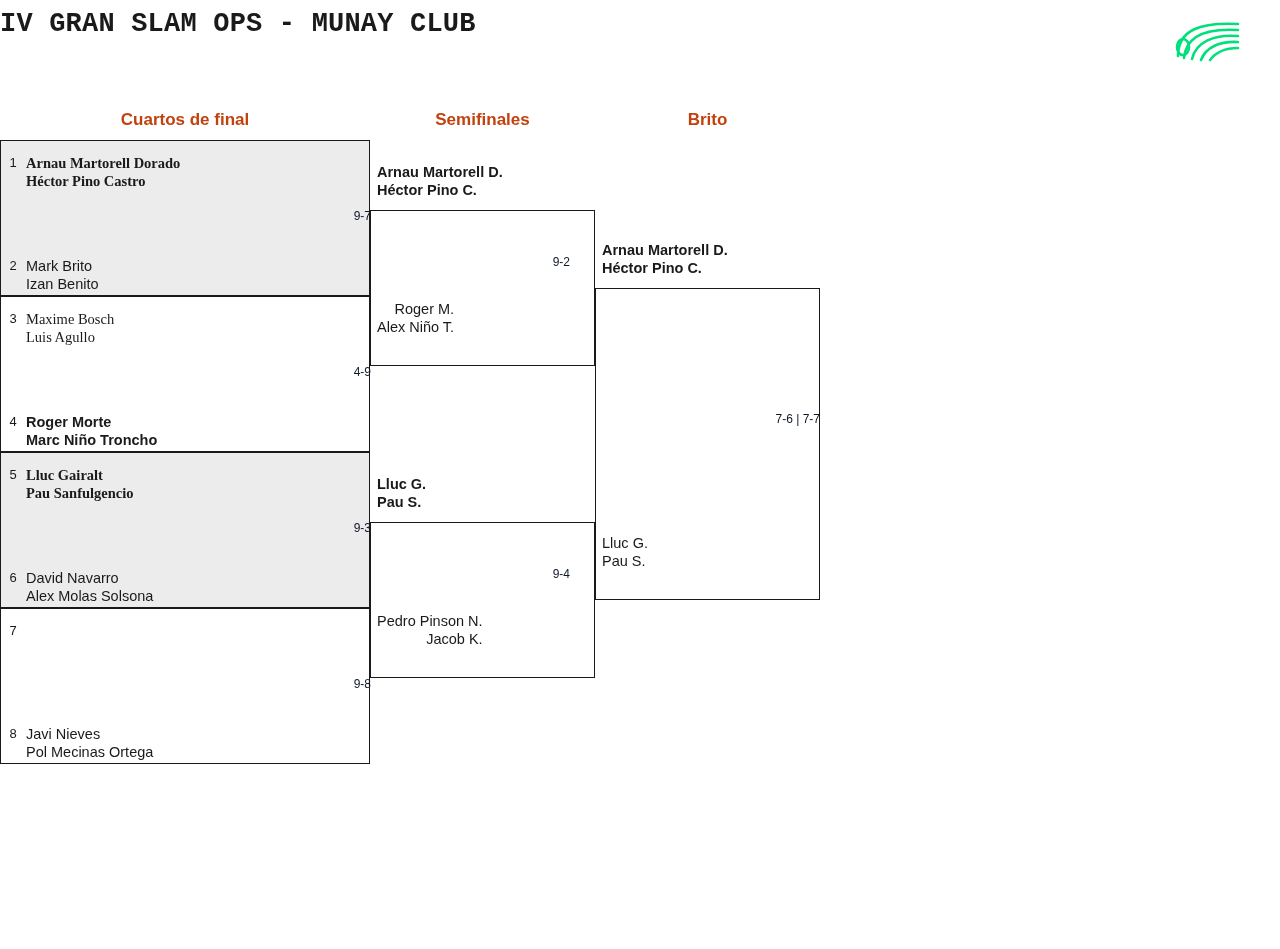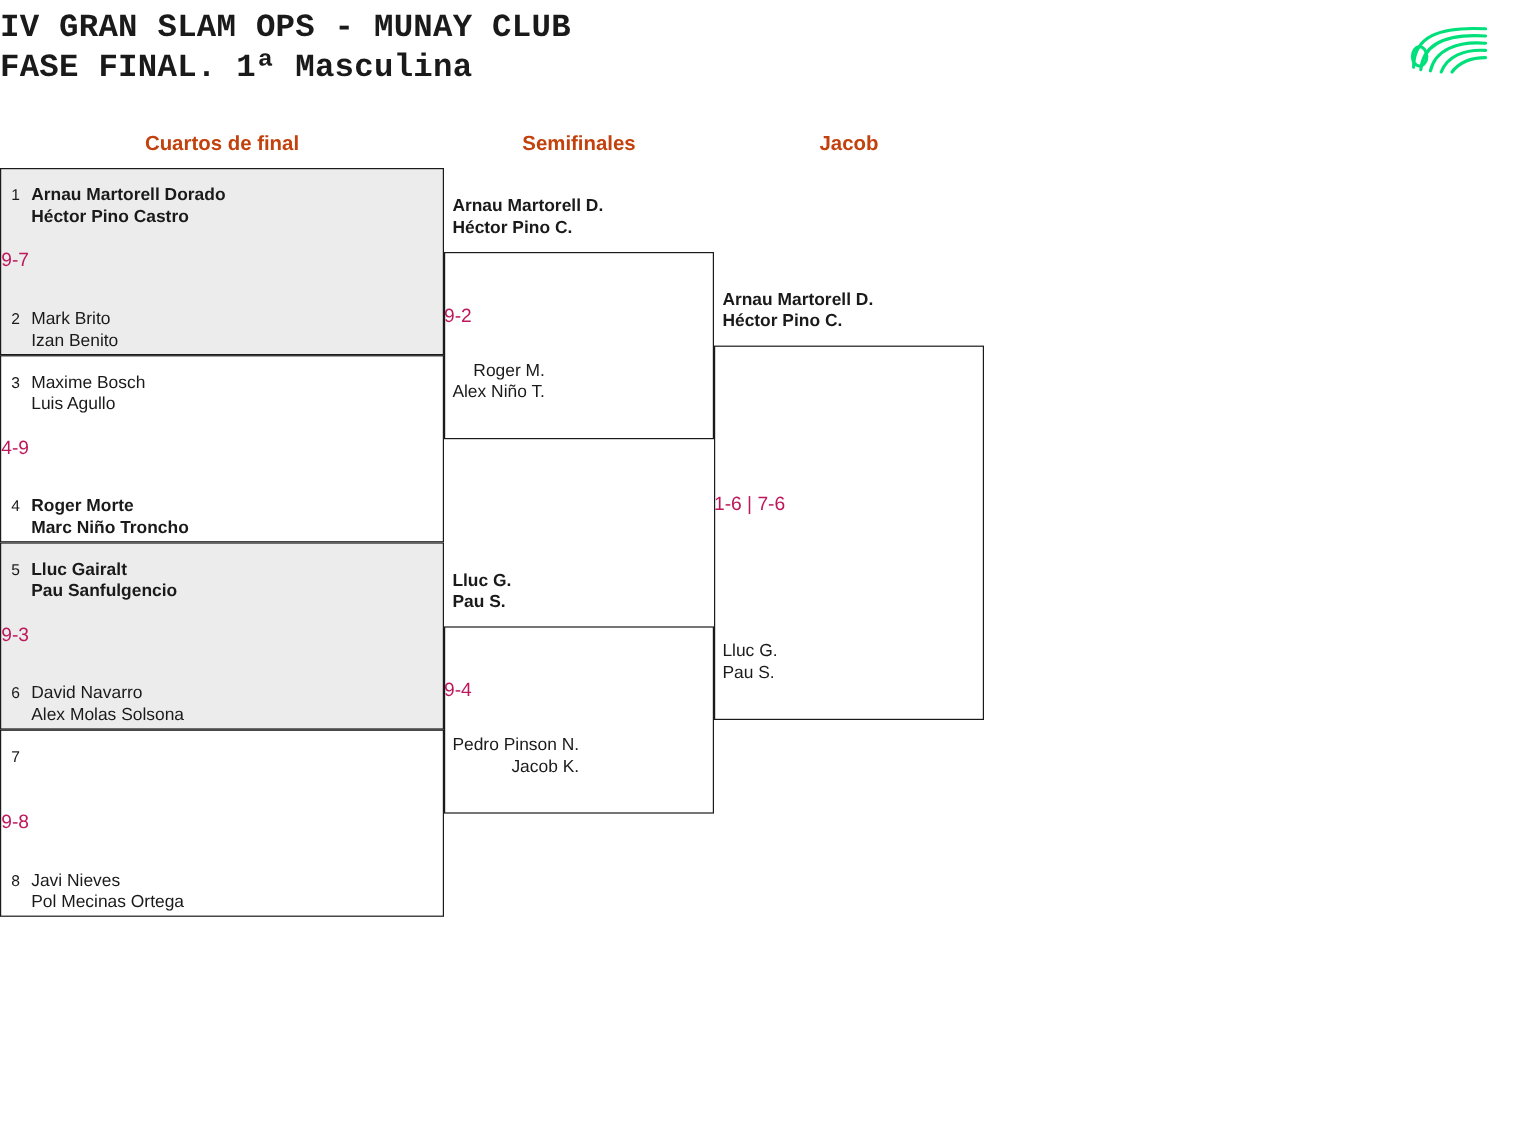--- a/index.html
+++ b/index.html
@@ -67,39 +67,39 @@
   }
   .match .seed {
     position: absolute;
     font-size: 13px;
     color: #1a1a1a;
     text-align: center;
     width: 20px;
   }
   .match .score {
     position: absolute;
-    font-size: 16px;
-    color: #be185d;
-    text-align: left;
+    font-size: 12px;
+    color: #0f172a;
+    text-align: right;
     white-space: nowrap;
   }
 
   
   .qf {
     left: 0px;
     width: 370px;
     border: 1px solid #1a1a1a;
   }
   .qf.shaded { background: #ececec; }
   .qf .team {
     left: 25px;
     font-size: 14.5px;
   }
   .qf .team.winner { font-weight: bold; }
-  .qf .team.t1 { top: 13px; }
+  .qf .team.t1 { top: 13px; font-family: Liberation Serif, serif; }
   .qf .team.t2 { top: 116px; }
   .qf .seed.s1 { left: 2px; top: 14px; }
   .qf .seed.s2 { left: 2px; top: 117px; }
   .qf .score { left: 0px; width: 370px; top: 68px; }
 
   #qf-1 { top: 140px; height: 156px; }
   #qf-2 { top: 296px; height: 156px; }
   #qf-3 { top: 452px; height: 156px; }
   #qf-4 { top: 608px; height: 156px; }
 
@@ -151,39 +151,38 @@
     border: 1px solid #1a1a1a;
     box-sizing: border-box;
   }
   #final-1 { top: 230px; height: 380px; }
 </style>
 </head>
 <body>
 
 <div id="header-title">
   <span class="line">IV GRAN SLAM OPS - MUNAY CLUB</span>
-  <span class="line">FASE FINAL. 1ª Masculina</span>
 </div>
 
 <div id="logo">
   <svg viewBox="0 0 68 46" width="68" height="46" aria-hidden="true">
     <g fill="none" stroke="#00e07a" stroke-width="2.6" stroke-linecap="round">
       <path d="M4 38 C 4 12, 26 4, 64 6"></path>
       <path d="M10 40 C 12 18, 32 10, 64 12"></path>
       <path d="M18 41 C 22 24, 40 16, 64 18"></path>
       <path d="M27 42 C 32 29, 46 23, 64 24"></path>
       <path d="M36 42 C 42 34, 52 30, 64 30"></path>
     </g>
     <ellipse cx="9" cy="29" rx="6" ry="8" fill="none" stroke="#00e07a" stroke-width="2.6"></ellipse>
   </svg>
 </div>
 
 <div class="round-heading" id="round-qf">Cuartos de final</div>
 <div class="round-heading" id="round-sf">Semifinales</div>
-<div class="round-heading" id="round-f">Jacob</div>
+<div class="round-heading" id="round-f">Brito</div>
 
 <div class="match qf shaded" id="qf-1">
   <div class="seed s1">1</div>
   <div class="team t1 winner">
     <div>Arnau Martorell Dorado</div>
     <div>Héctor Pino Castro</div>
   </div>
   <div class="score">9-7</div>
   <div class="seed s2">2</div>
   <div class="team t2">
@@ -255,18 +254,18 @@
     <div>Jacob K.</div>
   </div>
 </div>
 
 <div class="match fn" id="final-1">
   <div class="box"></div>
   <div class="team t1 winner">
     <div>Arnau Martorell D.</div>
     <div>Héctor Pino C.</div>
   </div>
-  <div class="score">1-6 | 7-6</div>
+  <div class="score">7-6 | 7-7</div>
   <div class="team t2">
     <div>Lluc G.</div>
     <div>Pau S.</div>
   </div>
 </div>
 
 </body></html>

